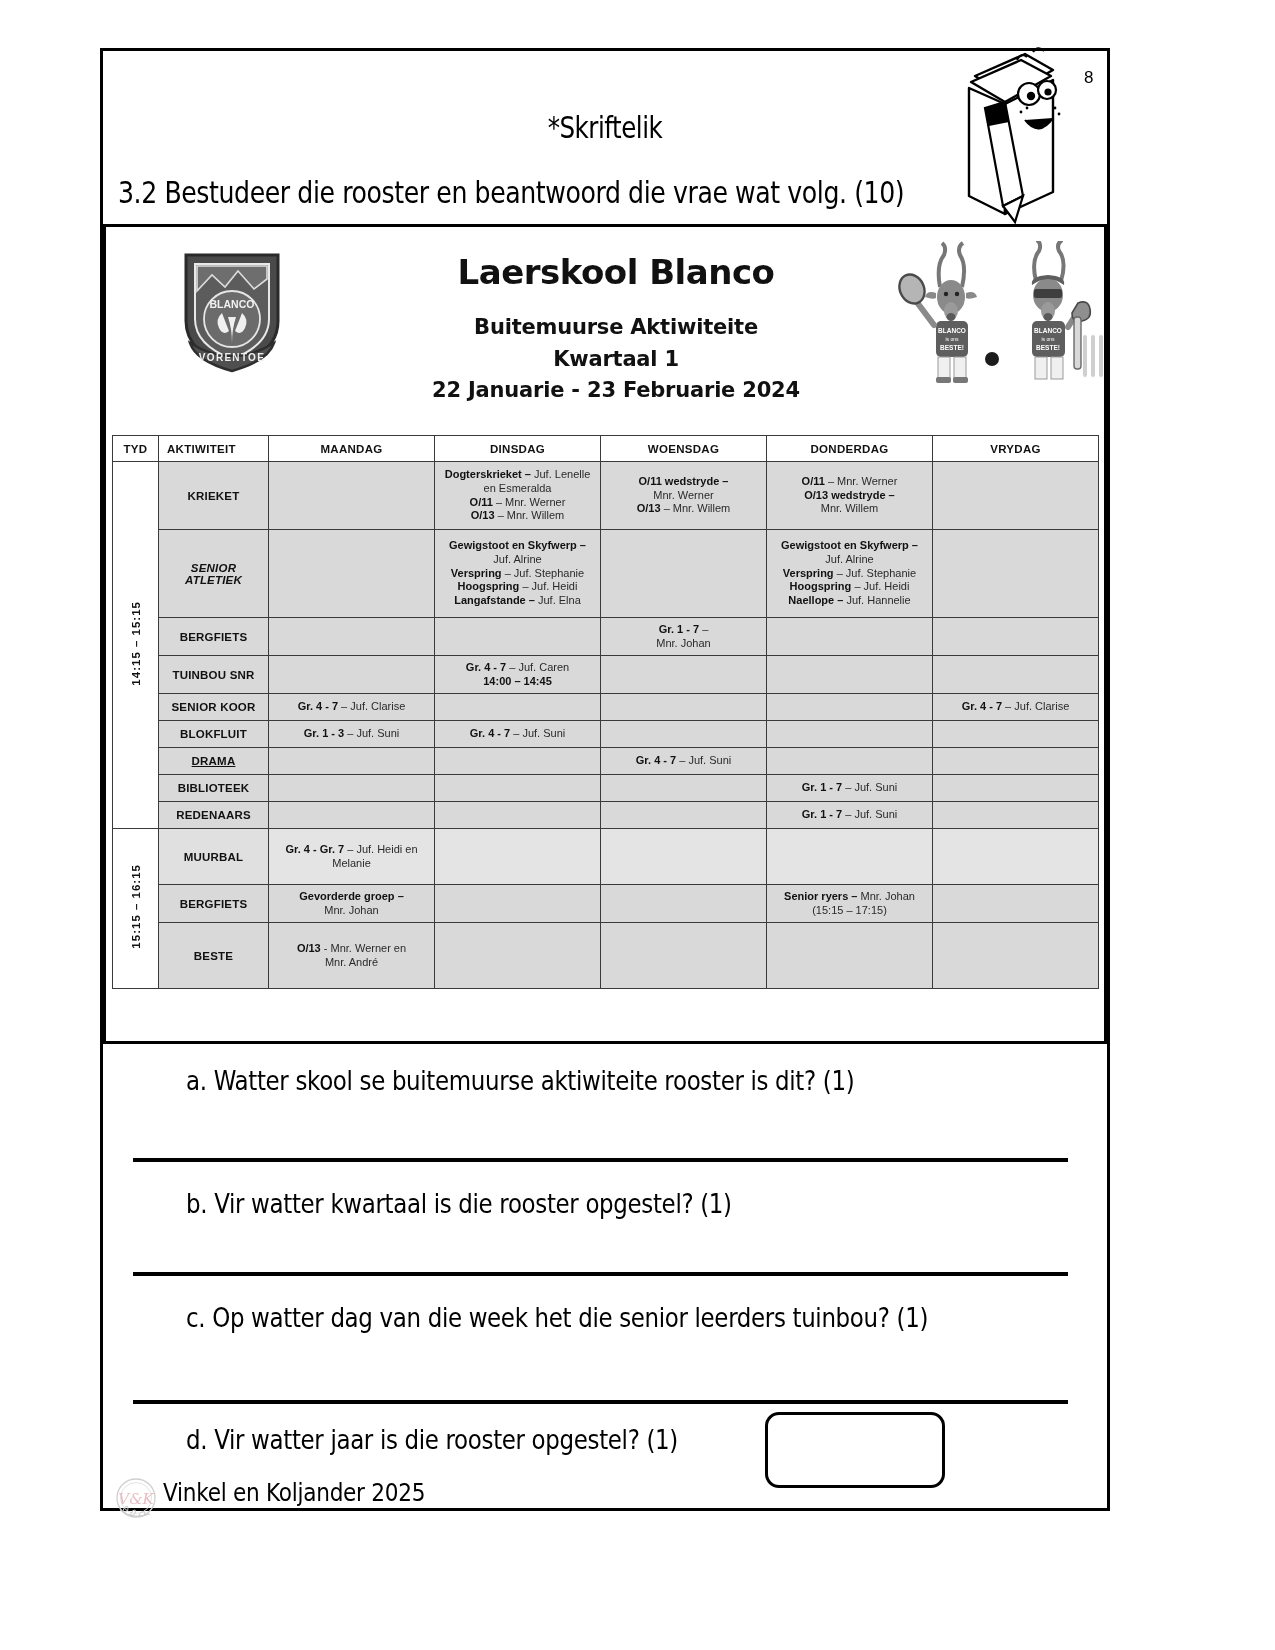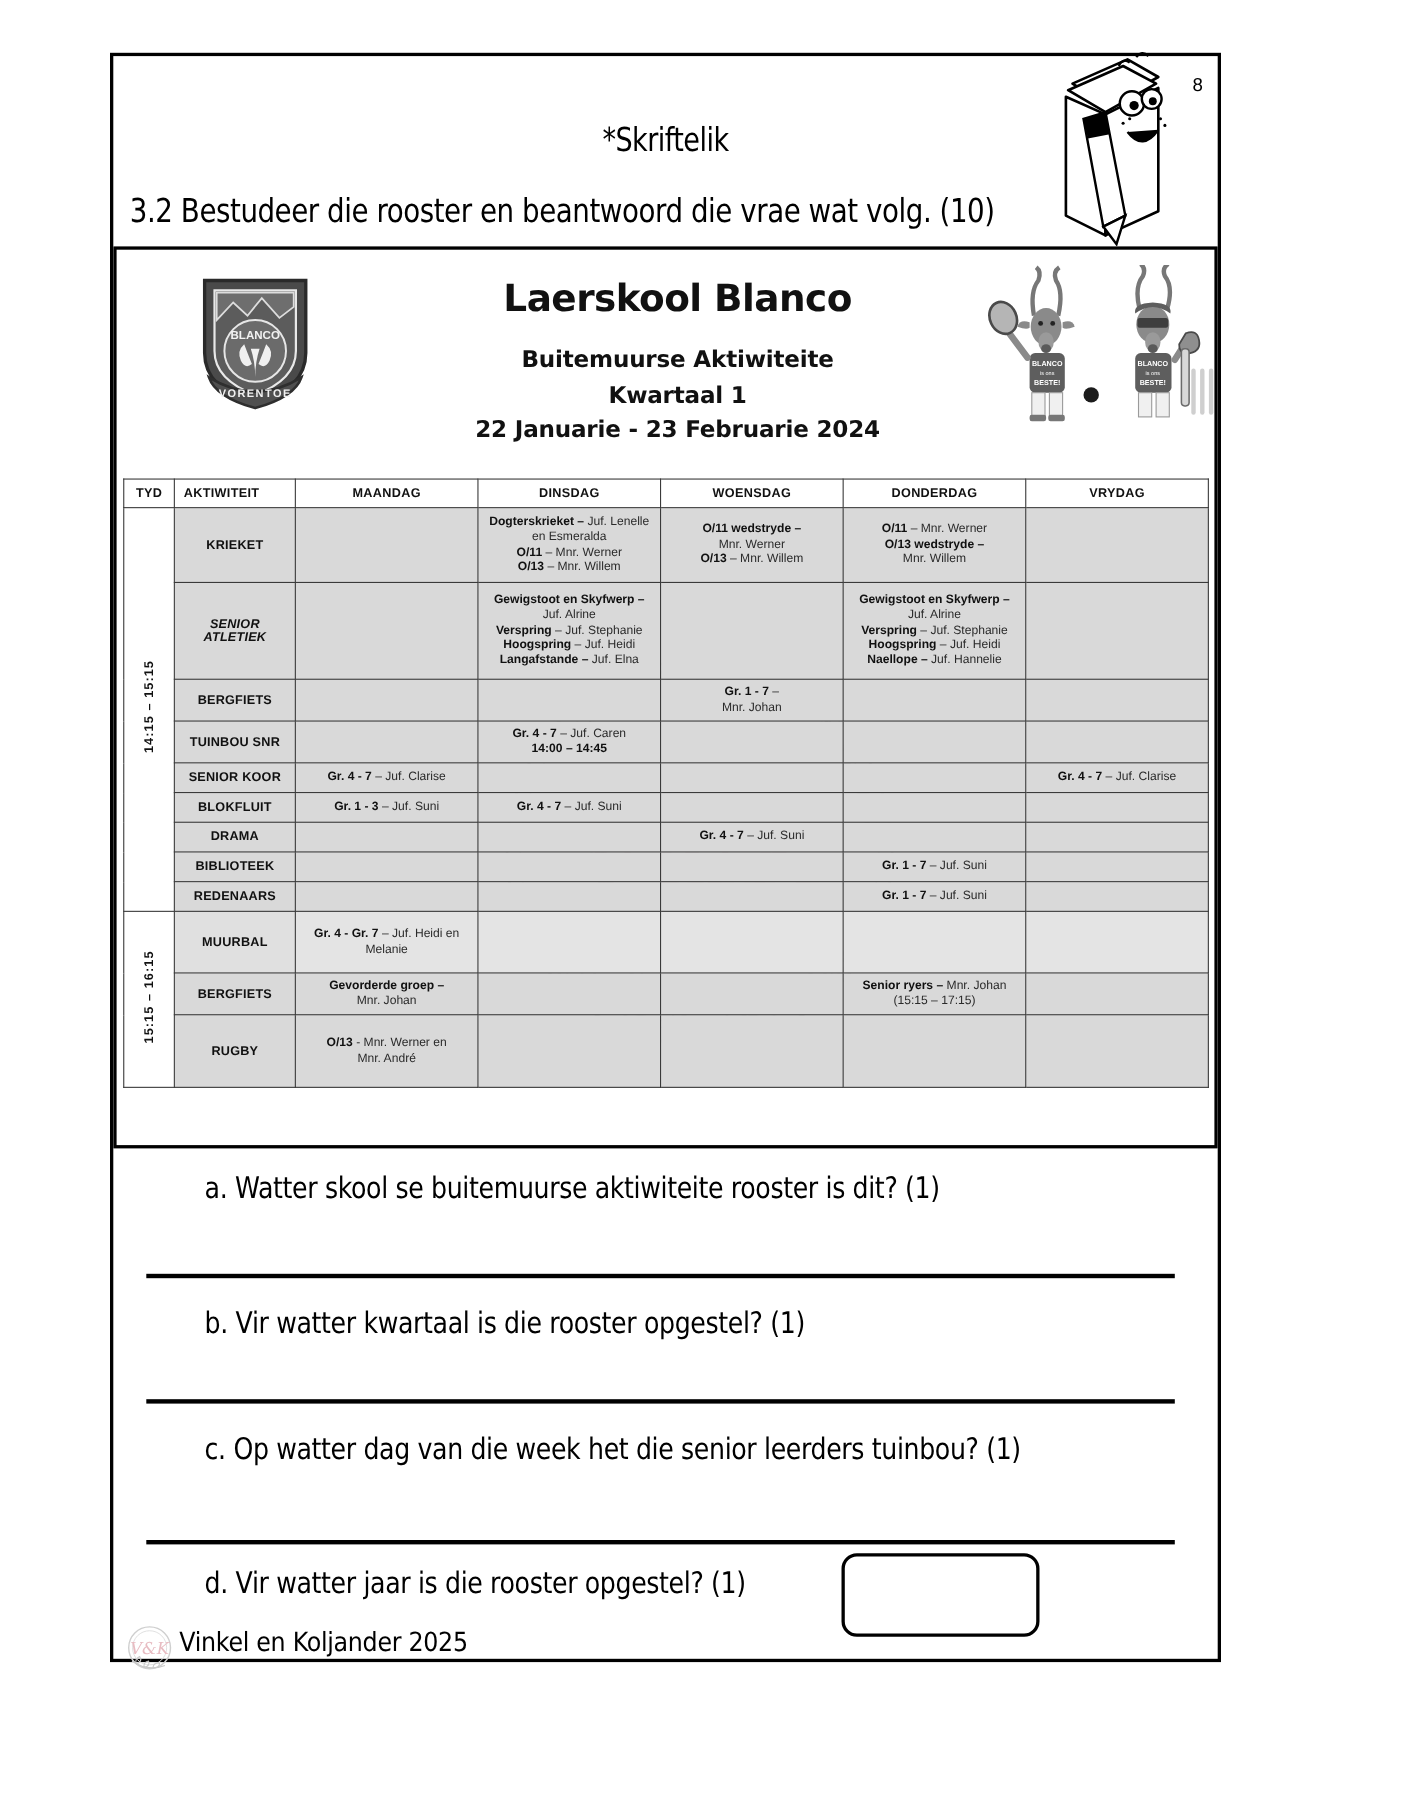--- a/index.html
+++ b/index.html
@@ -503,21 +503,21 @@
             <div><span class="b">Gr. 1 - 3 </span>– Juf. Suni</div>
           </td>
           <td class="day-cell">
             <div><span class="b">Gr. 4 - 7 </span>– Juf. Suni</div>
           </td>
           <td class="day-cell"></td>
           <td class="day-cell"></td>
           <td class="day-cell"></td>
         </tr>
         <tr>
-          <td class="act-cell" style="height: 27px;">DRAMA</td>
+          <td class="act-cell" style="height: 27px; text-decoration: underline;">DRAMA</td>
           <td class="day-cell"></td>
           <td class="day-cell"></td>
           <td class="day-cell">
             <div><span class="b">Gr. 4 - 7 </span>– Juf. Suni</div>
           </td>
           <td class="day-cell"></td>
           <td class="day-cell"></td>
         </tr>
         <tr>
           <td class="act-cell" style="height: 27px;">BIBLIOTEEK</td>
@@ -559,21 +559,21 @@
           </td>
           <td class="day-cell"></td>
           <td class="day-cell"></td>
           <td class="day-cell">
             <div><span class="b">Senior ryers – </span>Mnr. Johan</div>
             <div>(15:15 – 17:15)</div>
           </td>
           <td class="day-cell"></td>
         </tr>
         <tr>
-          <td class="act-cell" style="height: 66px;">RUGBY</td>
+          <td class="act-cell" style="height: 66px;">BESTE</td>
           <td class="day-cell">
             <div><span class="b">O/13 </span>- Mnr. Werner en</div>
             <div>Mnr. André</div>
           </td>
           <td class="day-cell"></td>
           <td class="day-cell"></td>
           <td class="day-cell"></td>
           <td class="day-cell"></td>
         </tr>
       </tbody>

